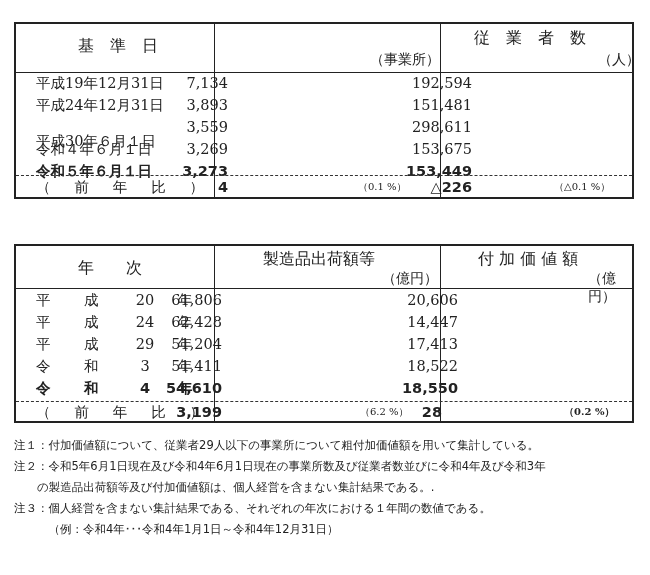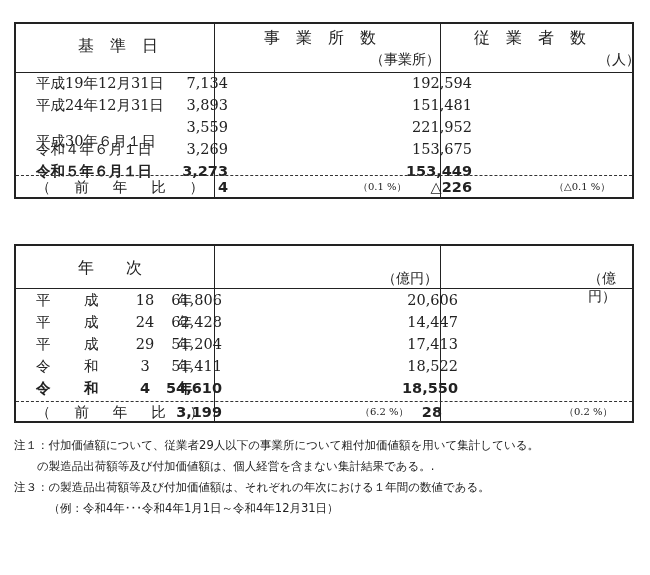--- a/index.html
+++ b/index.html
@@ -31,42 +31,41 @@
   .notes { position: absolute; left: 14px; top: 435px; font-size: 11.5px; line-height: 21px; font-family: "DejaVu Sans", "Liberation Sans", sans-serif; color: #222; }
   .notes div { white-space: nowrap; }
   .spaced { display: flex; justify-content: space-between; }
 </style>
 </head>
 <body>
 
 <div class="tbl tbl1">
   <div class="hdr">
     <div class="hdr-title" style="left:62px; top:12px;">基　準　日</div>
-    <div class="hdr-title" style="left:248px; top:4px;">事　業　所　数</div>
     <div class="unit" style="left:354px; top:27px;">（事業所）</div>
     <div class="hdr-title" style="left:458px; top:4px;">従　業　者　数</div>
     <div class="unit" style="left:582px; top:27px;">（人）</div>
   </div>
   <div class="vline" style="left:198px;"></div>
   <div class="vline" style="left:424px;"></div>
 
   <div>
     <div class="rowlabel" style="left:20px; top:51px;">平成19年12月31日</div>
     <div class="num" style="right:404px; top:51px;">7,134</div>
     <div class="num" style="right:160px; top:51px;">192,594</div>
   </div>
   <div>
     <div class="rowlabel" style="left:20px; top:73px;">平成24年12月31日</div>
     <div class="num" style="right:404px; top:73px;">3,893</div>
     <div class="num" style="right:160px; top:73px;">151,481</div>
   </div>
   <div>
     <div class="rowlabel" style="left:20px; top:109px;">平成30年６月１日</div>
     <div class="num" style="right:404px; top:95px;">3,559</div>
-    <div class="num" style="right:160px; top:95px;">221,952</div>
+    <div class="num" style="right:160px; top:95px;">298,611</div>
   </div>
   <div>
     <div class="rowlabel" style="left:20px; top:117px;">令和４年６月１日</div>
     <div class="num" style="right:404px; top:117px;text-align:right;">3,269</div>
     <div class="num" style="right:160px; top:117px;">153,675</div>
   </div>
   <div>
     <div class="rowlabel bold" style="left:20px; top:139px;">令和５年６月１日</div>
     <div class="num bold" style="right:404px; top:139px;">3,273</div>
     <div class="num bold" style="right:160px; top:139px;">153,449</div>
@@ -85,30 +84,32 @@
     <div class="num bold" style="right:404px; top:155px;">4</div>
     <div class="pct" style="left:342px; top:155px;">（0.1 %）</div>
     <div class="num bold" style="right:160px; top:155px;">△226</div>
     <div class="pct" style="left:538px; top:155px;">（△0.1 %）</div>
   </div>
 </div>
 
 <div class="tbl tbl2">
   <div class="hdr">
     <div class="hdr-title" style="left:62px; top:12px;">年　　次</div>
+    <div class="hdr-title" style="left:247px; top:3px;">製造品出荷額等</div>
     <div class="unit" style="left:366px; top:24px;">（億円）</div>
+    <div class="hdr-title" style="left:462px; top:3px;">付 加 価 値 額</div>
     <div class="unit" style="left:572px; top:24px;">（億円）</div>
   </div>
   <div class="vline" style="left:198px;"></div>
   <div class="vline" style="left:424px;"></div>
 
   <div>
     <div class="rowlabel" style="left:20px; top:46px;">平</div>
     <div class="rowlabel" style="left:68px; top:46px;">成</div>
-    <div class="rowlabel" style="left:114px; top:46px; width:30px; text-align:center;">18</div>
+    <div class="rowlabel" style="left:114px; top:46px; width:30px; text-align:center;">20</div>
     <div class="rowlabel" style="left:162px; top:46px;">年</div>
     <div class="num" style="right:410px; top:46px;">61,806</div>
     <div class="num" style="right:174px; top:46px;">20,606</div>
   </div>
   <div>
     <div class="rowlabel" style="left:20px; top:68px;">平</div>
     <div class="rowlabel" style="left:68px; top:68px;">成</div>
     <div class="rowlabel" style="left:114px; top:68px; width:30px; text-align:center;">24</div>
     <div class="rowlabel" style="left:162px; top:68px;">年</div>
     <div class="num" style="right:410px; top:68px;">62,428</div>
@@ -145,22 +146,23 @@
     <div class="rowlabel spaced" style="left:20px; width:168px; top:158px;">
       <span>（</span>
       <span>前</span>
       <span>年</span>
       <span>比</span>
       <span>）</span>
     </div>
     <div class="num bold" style="right:410px; top:158px;">3,199</div>
     <div class="pct" style="left:344px; top:158px;">（6.2 %）</div>
     <div class="num bold" style="right:190px; top:158px;">28</div>
-    <div class="pct" style="left:548px; top:158px;">（0.2 %）</div>
+    <div class="pct" style="left:548px; top:158px;font-weight:bold;">（0.2 %）</div>
   </div>
 </div>
 
 <div class="notes">
   <div>注１：付加価値額について、従業者29人以下の事業所について粗付加価値額を用いて集計している。</div>
+  <div>注２：令和5年6月1日現在及び令和4年6月1日現在の事業所数及び従業者数並びに令和4年及び令和3年</div>
   <div>　　の製造品出荷額等及び付加価値額は、個人経営を含まない集計結果である。.</div>
-  <div>注３：の製造品出荷額等及び付加価値額は、それぞれの年次における１年間の数値である。</div>
+  <div>注３：個人経営を含まない集計結果である、それぞれの年次における１年間の数値である。</div>
   <div>　　　（例：令和4年･･･令和4年1月1日～令和4年12月31日）</div>
 </div>
 
 </body></html>

